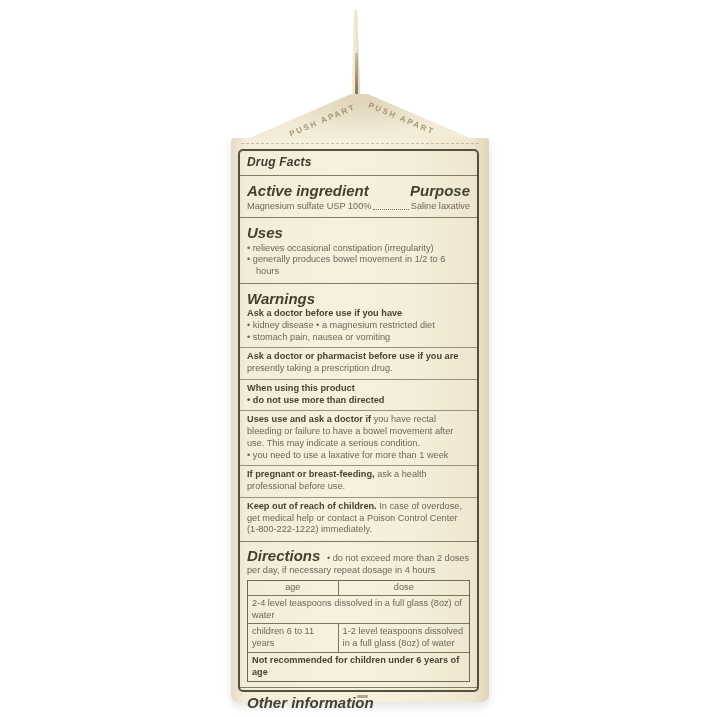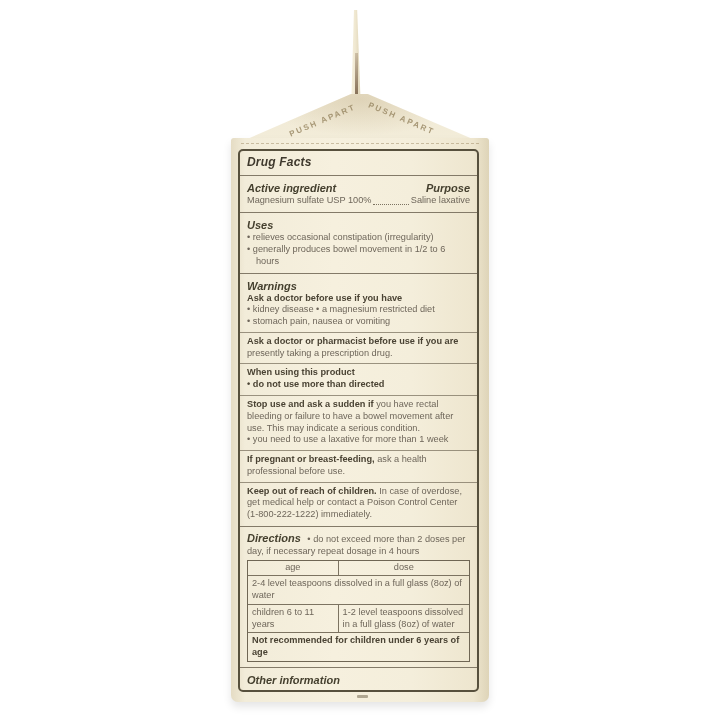--- a/index.html
+++ b/index.html
@@ -54,21 +54,21 @@
   .panel{
     position:absolute;left:7px;right:10px;top:11px;bottom:10px;
     border:2px solid #57503d;border-radius:5px;
     padding:3px 7px 4px;
     color:#6e665a;font-size:9.2px;line-height:1.28;
     box-sizing:border-box;
   }
   .rule{border-top:1.2px solid #837a68;margin:3px -7px;}
   .rule.thin{border-top-width:1px;opacity:.8;margin:2px -7px;}
   .h1{font-size:12px;font-weight:bold;font-style:italic;color:#3f392d;letter-spacing:.2px;padding:1px 0 2px;}
-  .h2{font-size:11px;font-weight:bold;font-style:italic;color:#45402f;padding-top:1px;}
+  .h2{font-size:15px;font-weight:bold;font-style:italic;color:#45402f;padding-top:1px;}
   .h2.inline{display:inline;padding-right:4px;}
   b,.bold{font-weight:bold;color:#4a4334;}
   .sec{padding:1px 0 2px;}
   .ai-row{display:flex;justify-content:space-between;align-items:baseline;}
   .ai-line{display:flex;align-items:flex-end;}
   .leader{flex:1;border-bottom:1.6px dotted #7c7361;margin:0 2px 2px;}
   ul.blt{margin:0;padding:0;list-style:none;}
   ul.blt li{padding-left:9px;text-indent:-9px;}
   ul.blt li::before{content:"• ";}
   .blt-bold li{font-weight:bold;color:#4a4334;}
@@ -142,21 +142,21 @@
 
       <div class="sec">
         <div class="bold">When using this product</div>
         <ul class="blt blt-bold">
           <li>do not use more than directed</li>
         </ul>
       </div>
       <div class="rule thin"></div>
 
       <div class="sec">
-        <span class="bold">Stop use and ask a sudden if</span>
+        <span class="bold">Uses use and ask a doctor if</span>
         <span>you have rectal bleeding or failure to have a bowel movement after use. This may indicate a serious condition.</span>
         <ul class="blt">
           <li>you need to use a laxative for more than 1 week</li>
         </ul>
       </div>
       <div class="rule thin"></div>
 
       <div class="sec">
         <span class="bold">If pregnant or breast-feeding,</span>
         <span>ask a health professional before use.</span>

